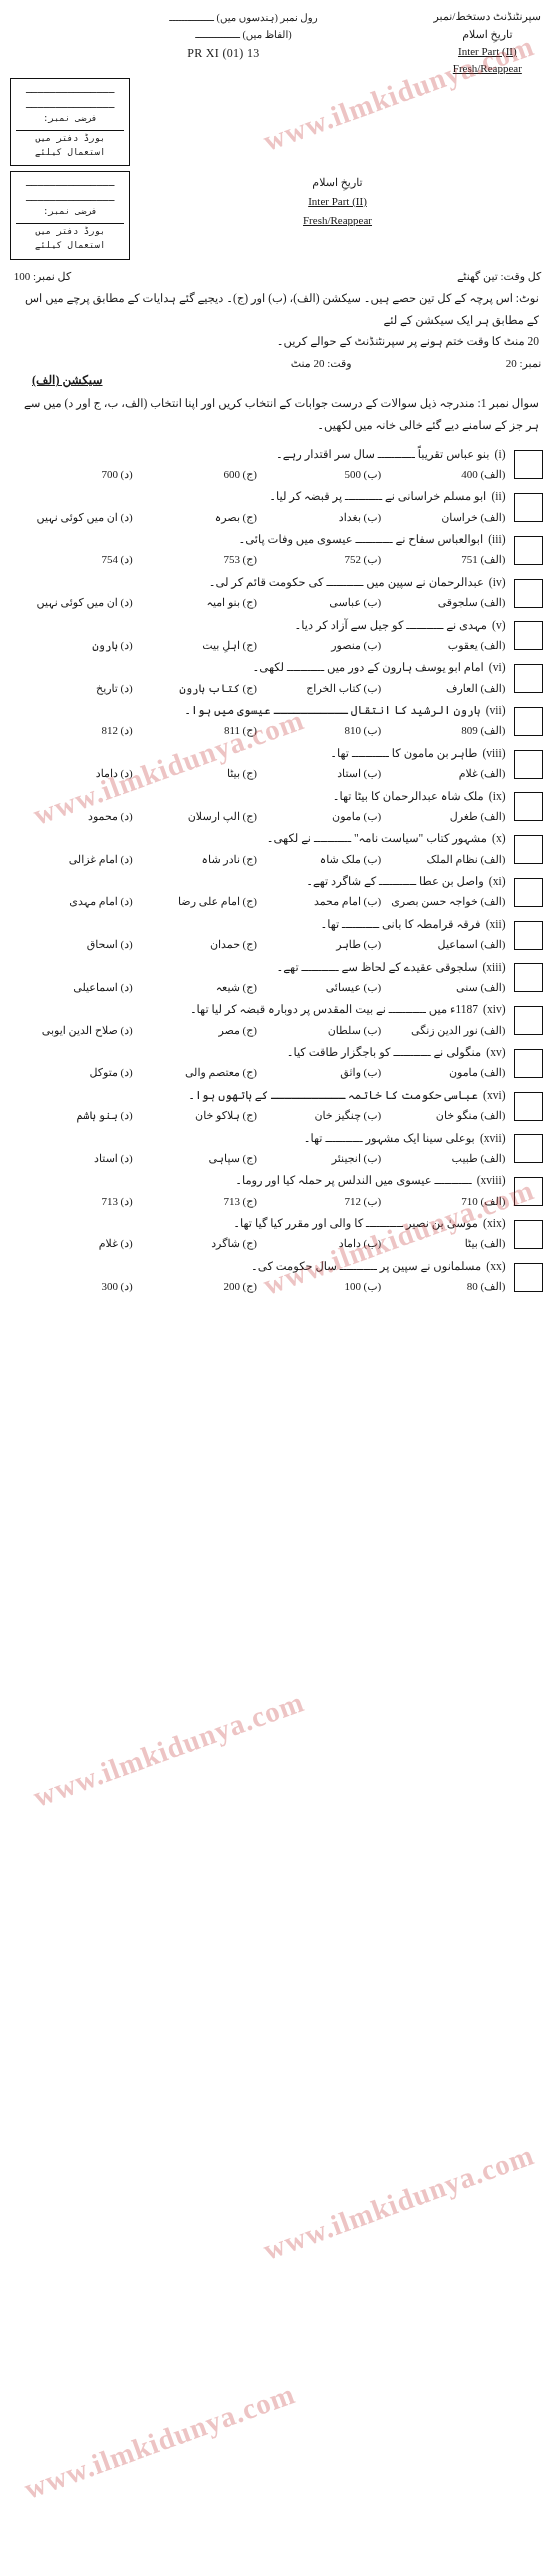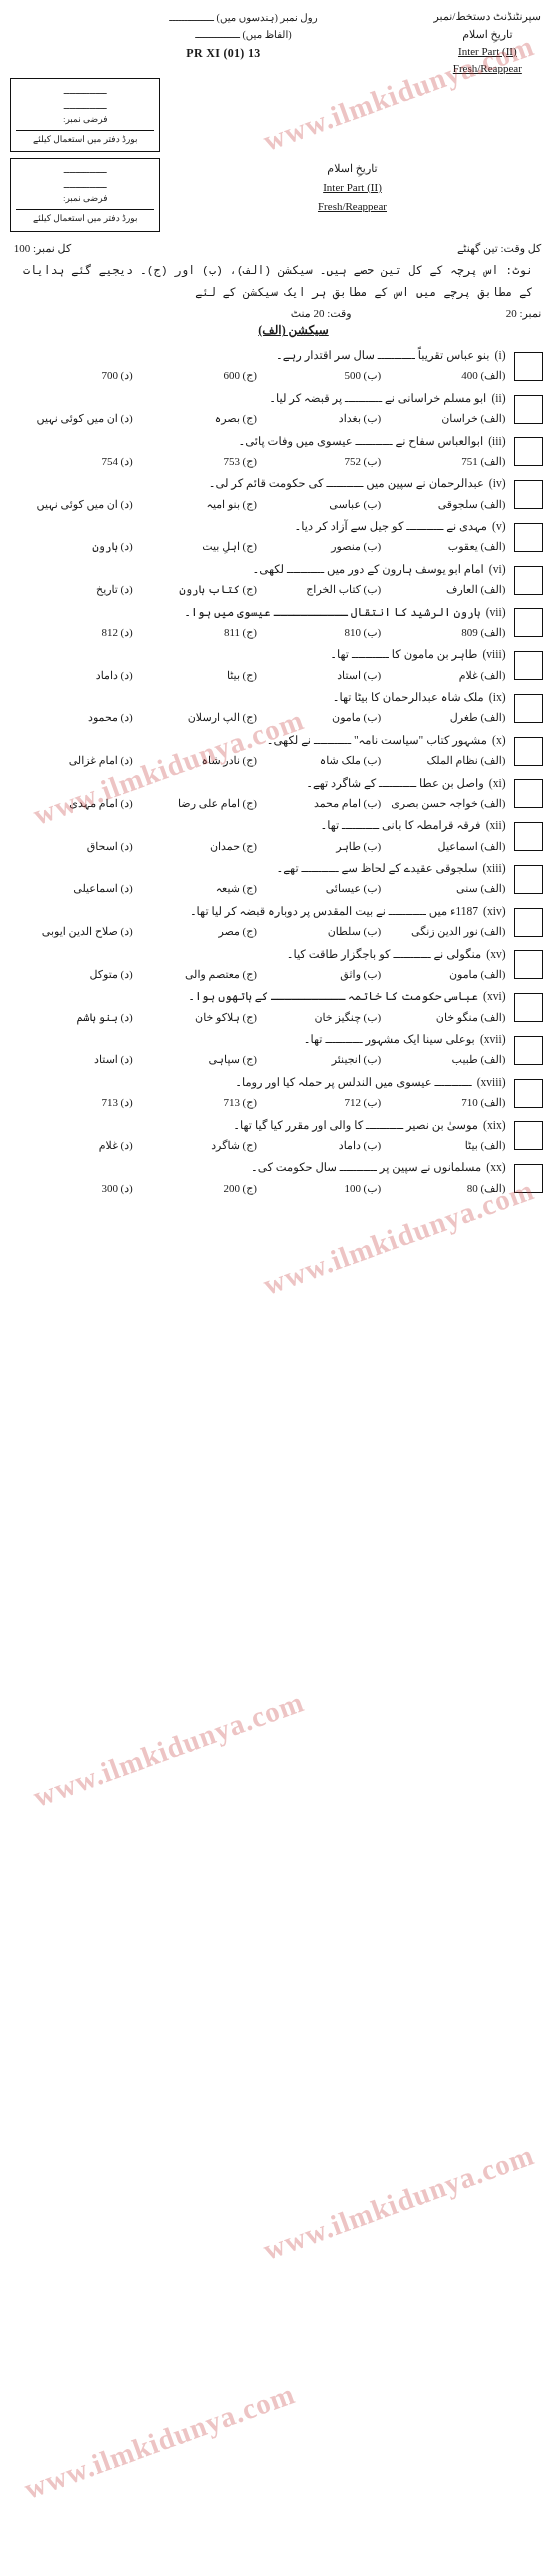--- a/index.html
+++ b/index.html
@@ -68,31 +68,31 @@
     line-height: 1.6;
     padding-top: 3.4px;
   }
   .head-center .rollno {
     font-size: 10.2px;
     white-space: nowrap;
     margin-left: 40px;
   }
   .head-center .code {
     font-size: 12px;
-    font-weight: bold;
+    font-weight: normal;
     letter-spacing: 0.3px;
     margin-top: 0.9px;
   }
   .head-left-spacer { width: 6.8px; }
   .exam-box {
     border: 1.2px solid #111;
-    width: 150px;
+    width: 120px;
     padding: 3.4px 5.1px 4.3px 5.1px;
     box-sizing: border-box;
-    font-family: Liberation Serif, serif;
+    font-family: Liberation Mono, monospace;
     font-size: 9.8px;
     line-height: 1.55;
     text-align: center;
     direction: rtl;
     margin-bottom: 5.1px;
     position: relative;
   }
   .exam-box .dashline { letter-spacing: 0px; }
   .exam-box .small { font-size: 9px; }
   .exam-box .divider {
@@ -115,24 +115,24 @@
     font-size: 11px;
     line-height: 1.7;
     padding-top: 1.7px;
   }
   .midcol .hd { text-decoration: underline; }
 
   
   .urdu {
     direction: rtl;
     text-align: right;
-    font-family: Liberation Mono, monospace;
+    font-family: Liberation Serif, serif;
     font-size: 11.5px;
     line-height: 1.9;
-    padding: 0 22px;
+    padding: 0 16px;
   }
   .ul { text-decoration: underline; }
   .mt6  { margin-top: 5.1px; }
 
   .timemarks {
     direction: rtl;
     display: flex;
     justify-content: space-between;
     padding: 5.1px 13.7px 0 13.7px;
     font-family: "Liberation Serif", serif;
@@ -143,21 +143,21 @@
     display: flex;
     justify-content: flex-start;
     gap: 154px;
     padding: 3.4px 13.7px 0 13.7px;
     font-family: "Liberation Serif", serif;
     font-size: 11px;
   }
 
   .section-title {
     direction: rtl;
-    text-align: center;
+    text-align: left;
     font-family: "Liberation Serif", serif;
     font-size: 12px;
     font-weight: bold;
     text-decoration: underline;
     margin-top: 3.4px;
     margin-left: 32px;
   }
 
   
   .mcq-list { margin-top: 6.8px; }
@@ -271,28 +271,30 @@
     </div>
   </div>
 
   <div class="timemarks">
     <div>کل وقت: تین گھنٹے</div>
     <div class="num">کل نمبر: 100</div>
   </div>
 
   <div class="urdu mt6">نوٹ: اس پرچہ کے کل تین حصے ہیں۔ سیکشن (الف)، (ب) اور (ج)۔ دیجیے گئے ہدایات کے مطابق پرچے میں اس کے مطابق ہر ایک سیکشن کے لئے</div>
 
+  <div class="urdu">20 منٹ کا وقت ختم ہونے پر سپرنٹنڈنٹ کے حوالے کریں۔</div>
 
   <div class="timemarks2">
     <div>نمبر: 20</div>
     <div>وقت: 20 منٹ</div>
   </div>
 
   <div class="section-title">سیکشن (الف)</div>
 
+  <div class="urdu mt6">سوال نمبر 1: مندرجہ ذیل سوالات کے درست جوابات کے انتخاب کریں اور اپنا انتخاب (الف، ب، ج اور د) میں سے ہر جز کے سامنے دیے گئے خالی خانہ میں لکھیں۔</div>
 
   <div class="mcq-list">
 
     <div class="mcq">
       <div class="ansbox"></div>
       <div class="qbody">
         <div class="stem">
           <span class="qnum">(i)</span>
           <span class="qtext">بنو عباس تقریباً ـــــــــــ سال سر اقتدار رہے۔</span>
         </div>

